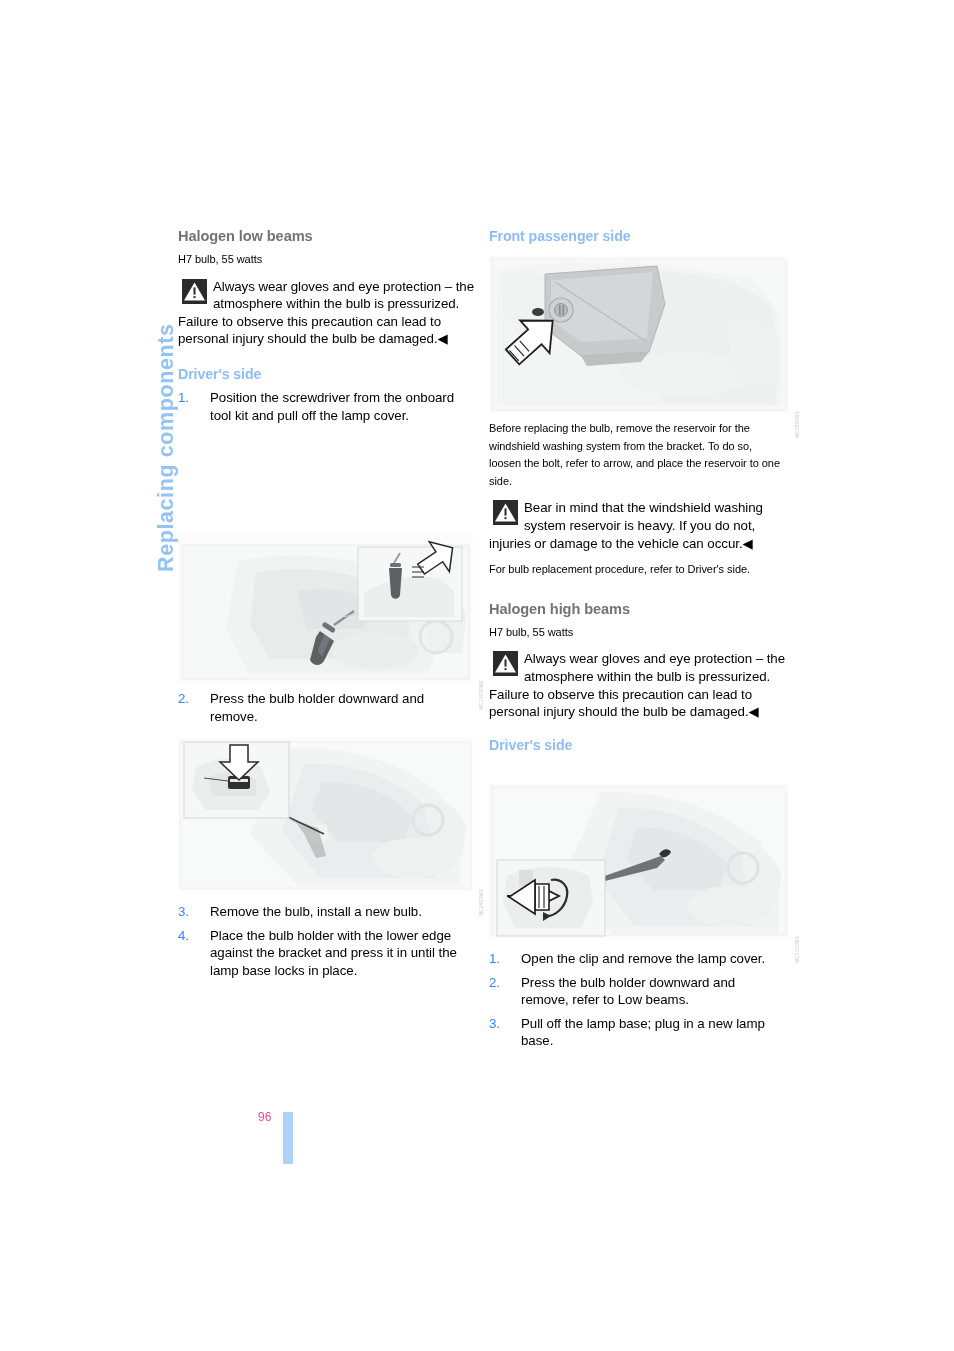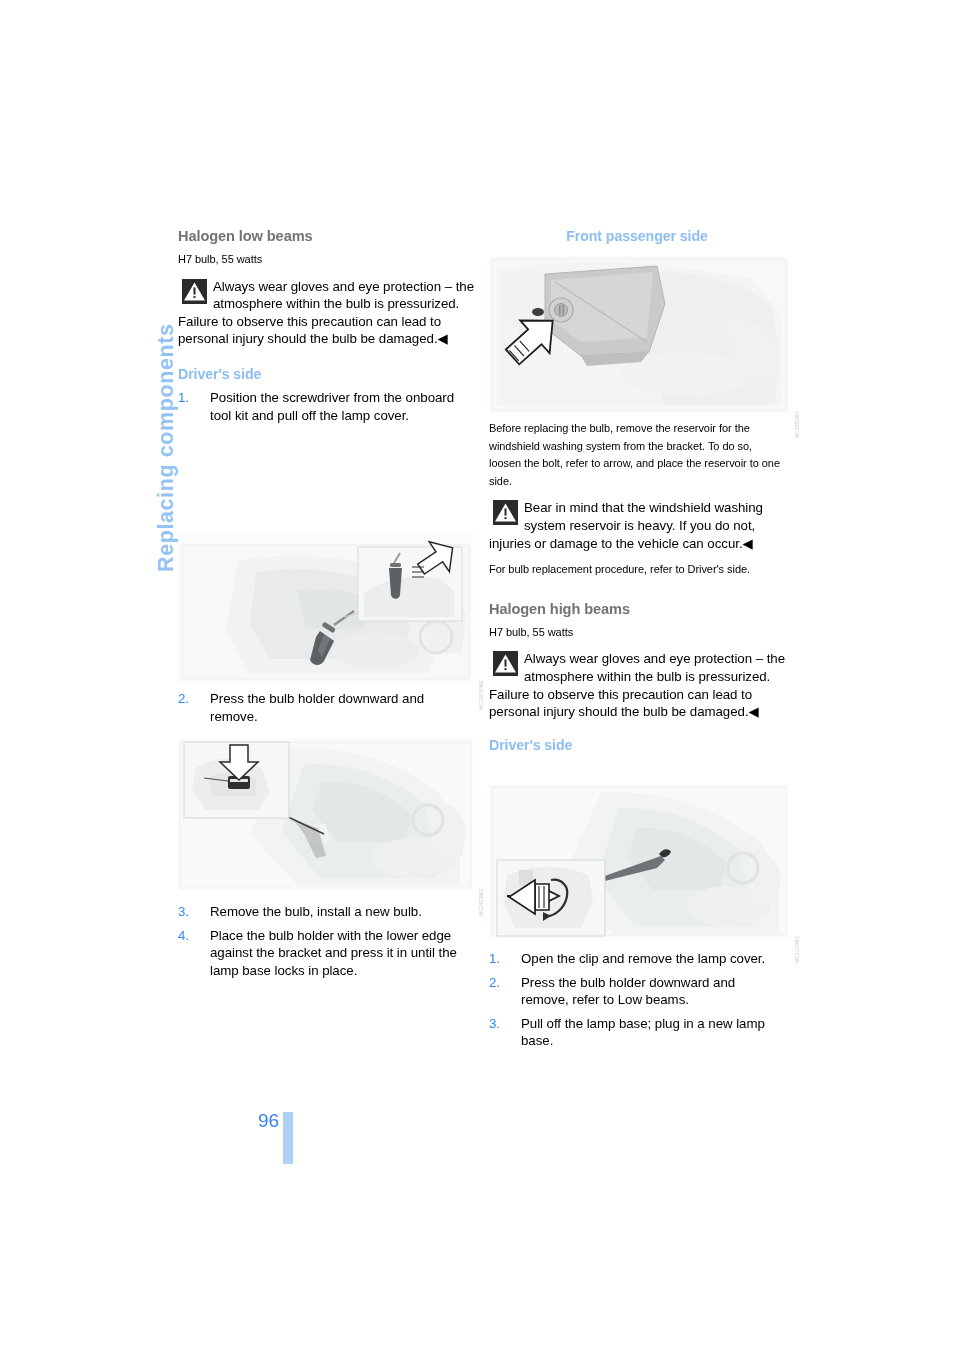--- a/index.html
+++ b/index.html
@@ -142,22 +142,22 @@
     letter-spacing: 0.25px;
     color: #c9c9c9;
     white-space: nowrap;
   }
 
   
   .folio {
     position: absolute;
     left: 258px;
     top: 1110px;
-    font-size: 19px;
-    color: #3b82f6;
+    font-size: 12px;
+    color: #ec4899;
   }
   .folio-bar {
     position: absolute;
     left: 283px;
     top: 1112px;
     width: 10px;
     height: 52px;
     background: #aed2f7;
   }
 </style>
@@ -278,21 +278,21 @@
       <li>
         <span>Remove the bulb, install a new bulb.</span>
       </li>
       <li>
         <span>Place the bulb holder with the lower edge against the bracket and press it in until the lamp base locks in place.</span>
       </li>
     </ol>
   </div>
 
   <div class="col col-right">
-    <h3 class="sub" style="margin-top:0;text-align:center;">Front passenger side</h3>
+    <h3 class="sub" style="margin-top:0;">Front passenger side</h3>
   </div>
 
   <div class="figure" style="left:489px; top:256px; width:300px; height:157px;">
     <div class="art">
       <svg width="300" height="157" viewBox="0 0 300 157">
         <rect width="300" height="157" fill="#fbfbfb"></rect>
         <rect x="3" y="3" width="294" height="151" fill="#f7f8f8" stroke="#ededed" stroke-width="1"></rect>
 
         <path d="M8 14 C60 6 120 4 180 10 L262 22 L292 58 L292 150 L8 150 Z" fill="#f3f4f4"></path>
         <path d="M160 16 C210 14 254 26 282 50 L290 96 L286 148 L176 148 L150 92 Z" fill="#eef0f0"></path>

